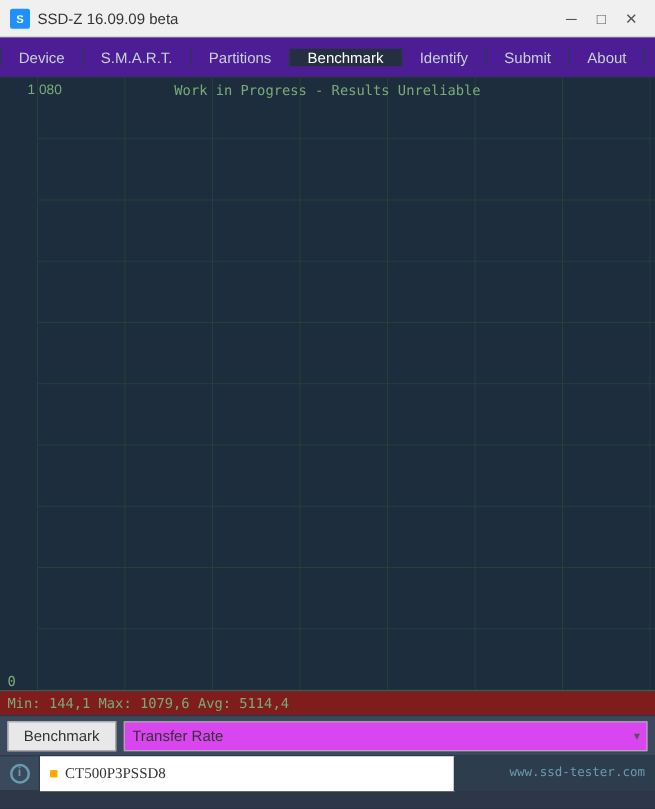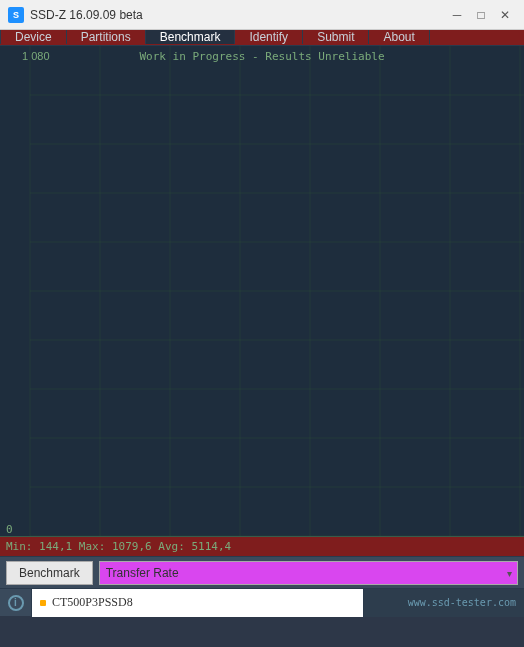--- a/index.html
+++ b/index.html
@@ -57,24 +57,24 @@
       display: flex;
       align-items: center;
       justify-content: center;
       font-size: 12px;
       color: #555;
       border-radius: 2px;
     }
 
     
     .menu-bar {
-      background: #7f1d1d;
-      display: flex;
-      align-items: flex-start;
-      height: 16px;
+      background: #4c1d95;
+      display: flex;
+      align-items: center;
+      height: 32px;
       border-bottom: 1px solid #2a3a4c;
     }
     .menu-tab {
       padding: 0 14px;
       display: flex;
       align-items: center;
       cursor: pointer;
       color: #c8d0d8;
       font-size: 12px;
       border-right: 1px solid #2a3a4c;
@@ -289,20 +289,21 @@
   </div>
   <div class="title-bar-controls">
     <button class="title-btn">─</button>
     <button class="title-btn">□</button>
     <button class="title-btn close">✕</button>
   </div>
 </div>
 
 <div class="menu-bar">
   <button class="menu-tab">Device</button>
+  <button class="menu-tab">S.M.A.R.T.</button>
   <button class="menu-tab">Partitions</button>
   <button class="menu-tab active">Benchmark</button>
   <button class="menu-tab">Identify</button>
   <button class="menu-tab">Submit</button>
   <button class="menu-tab">About</button>
 </div>
 
 <div class="main-content">
   <div class="chart-area">
 

